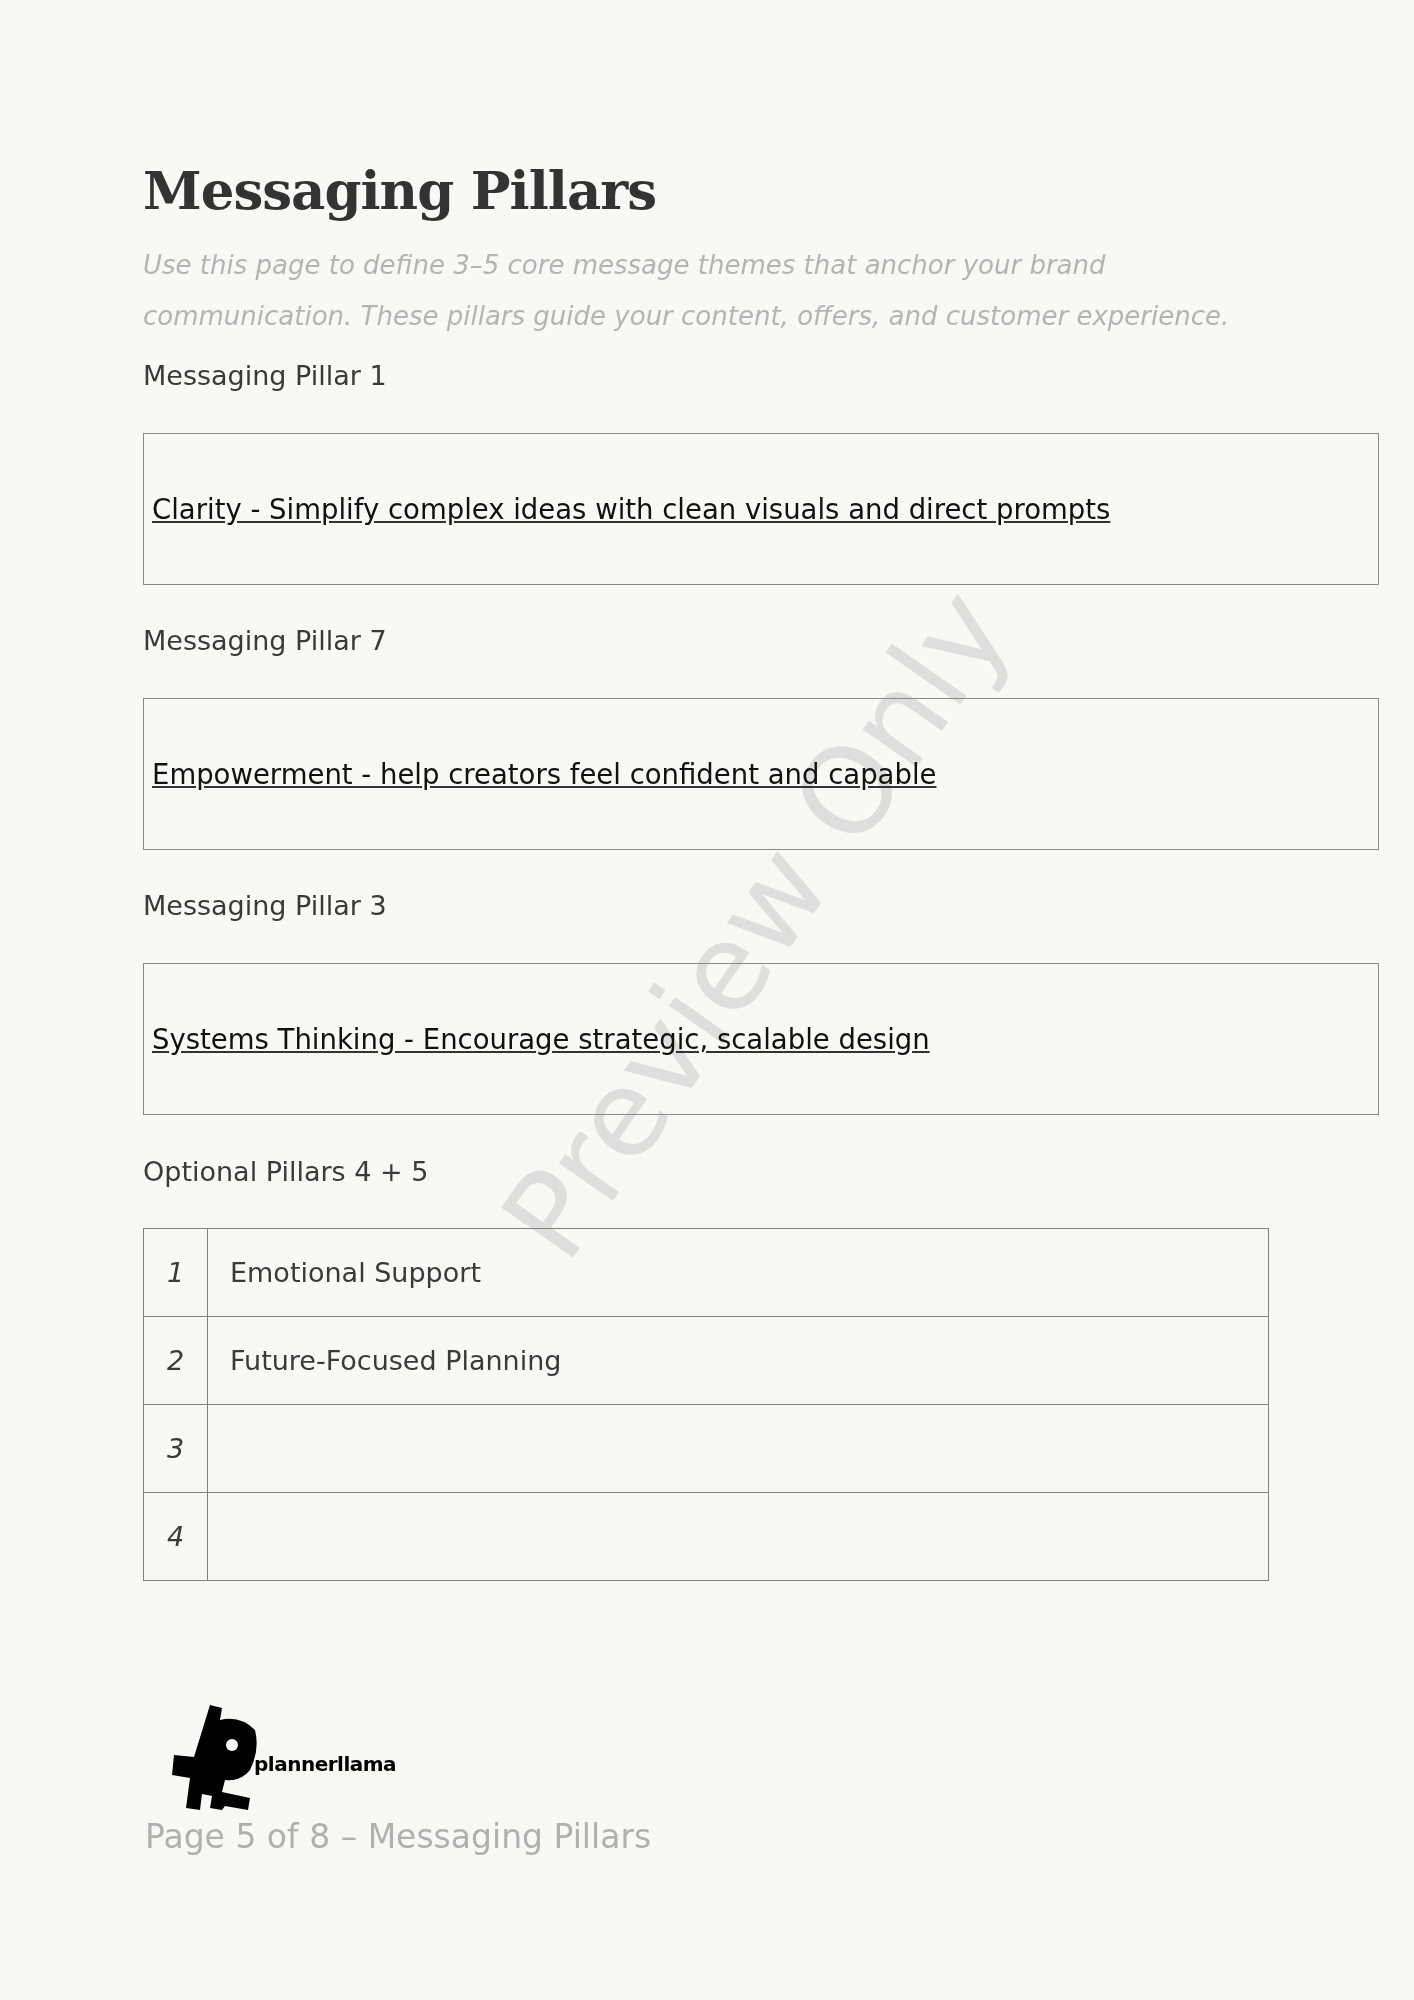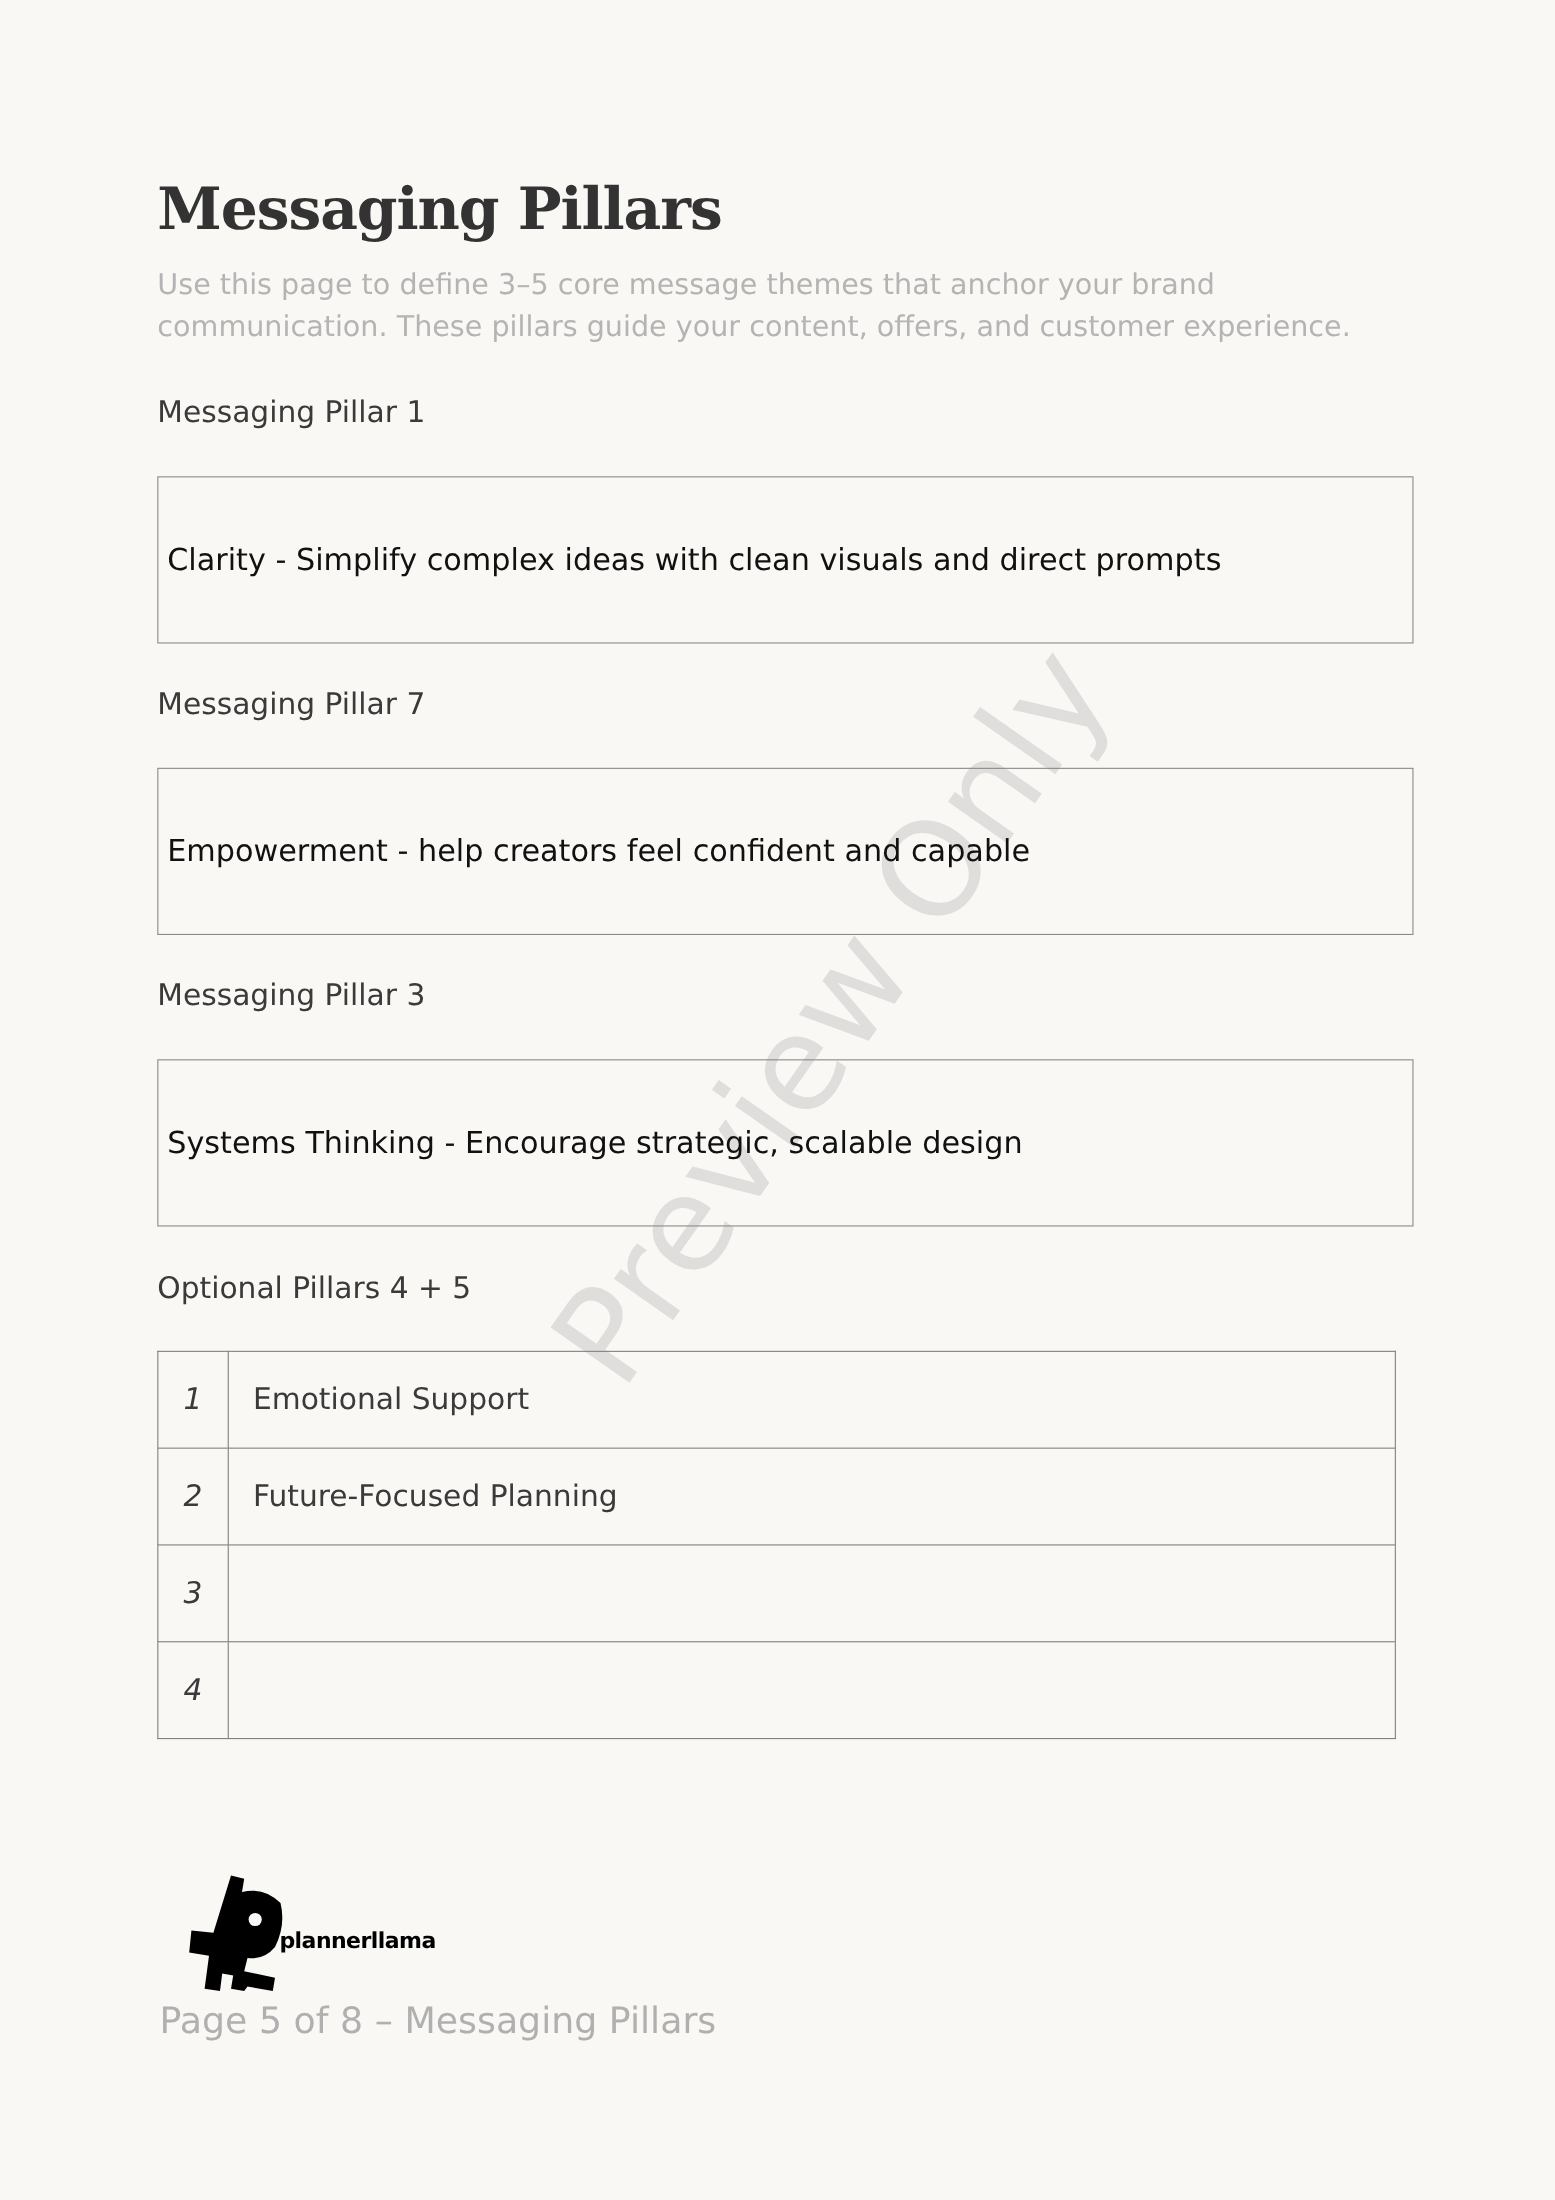--- a/index.html
+++ b/index.html
@@ -12,33 +12,34 @@
     .abs { position: absolute; }
     .title {
       left: 143px; top: 140px;
       font-family: "DejaVu Serif", "Liberation Serif", serif;
       font-weight: bold; font-size: 53px; line-height: 100px;
       color: #333333; letter-spacing: -1px; white-space: nowrap;
     }
     .subtitle {
       left: 143px; top: 240px; width: 1100px;
       font-family: "DejaVu Sans", sans-serif;
-      font-size: 26px; line-height: 38px;
+      font-style: italic; font-size: 26px; line-height: 51px;
       color: #b4b4b4;
     }
     .label {
       left: 143px; font-size: 27px; line-height: 36px; color: #3a3a3a;
       white-space: nowrap;
       text-align: right;
     }
     .pillar-box {
-      left: 143px; width: 1142px; height: 152px;
+      left: 143px; width: 1236px; height: 152px;
       border: 1.5px solid #8a8a8a; box-sizing: border-box;
       display: flex; align-items: center;
       padding-left: 8px;
+      text-decoration: underline;
     }
     .pillar-box span {
       font-size: 27.5px; color: #111; white-space: nowrap;
     }
     .opt-table {
       left: 143px; top: 1228px; width: 1126px;
       border-collapse: collapse; border: 1.5px solid #707070;
     }
     .opt-table td {
       border: 1.5px solid #808080; height: 87px; padding: 0;

